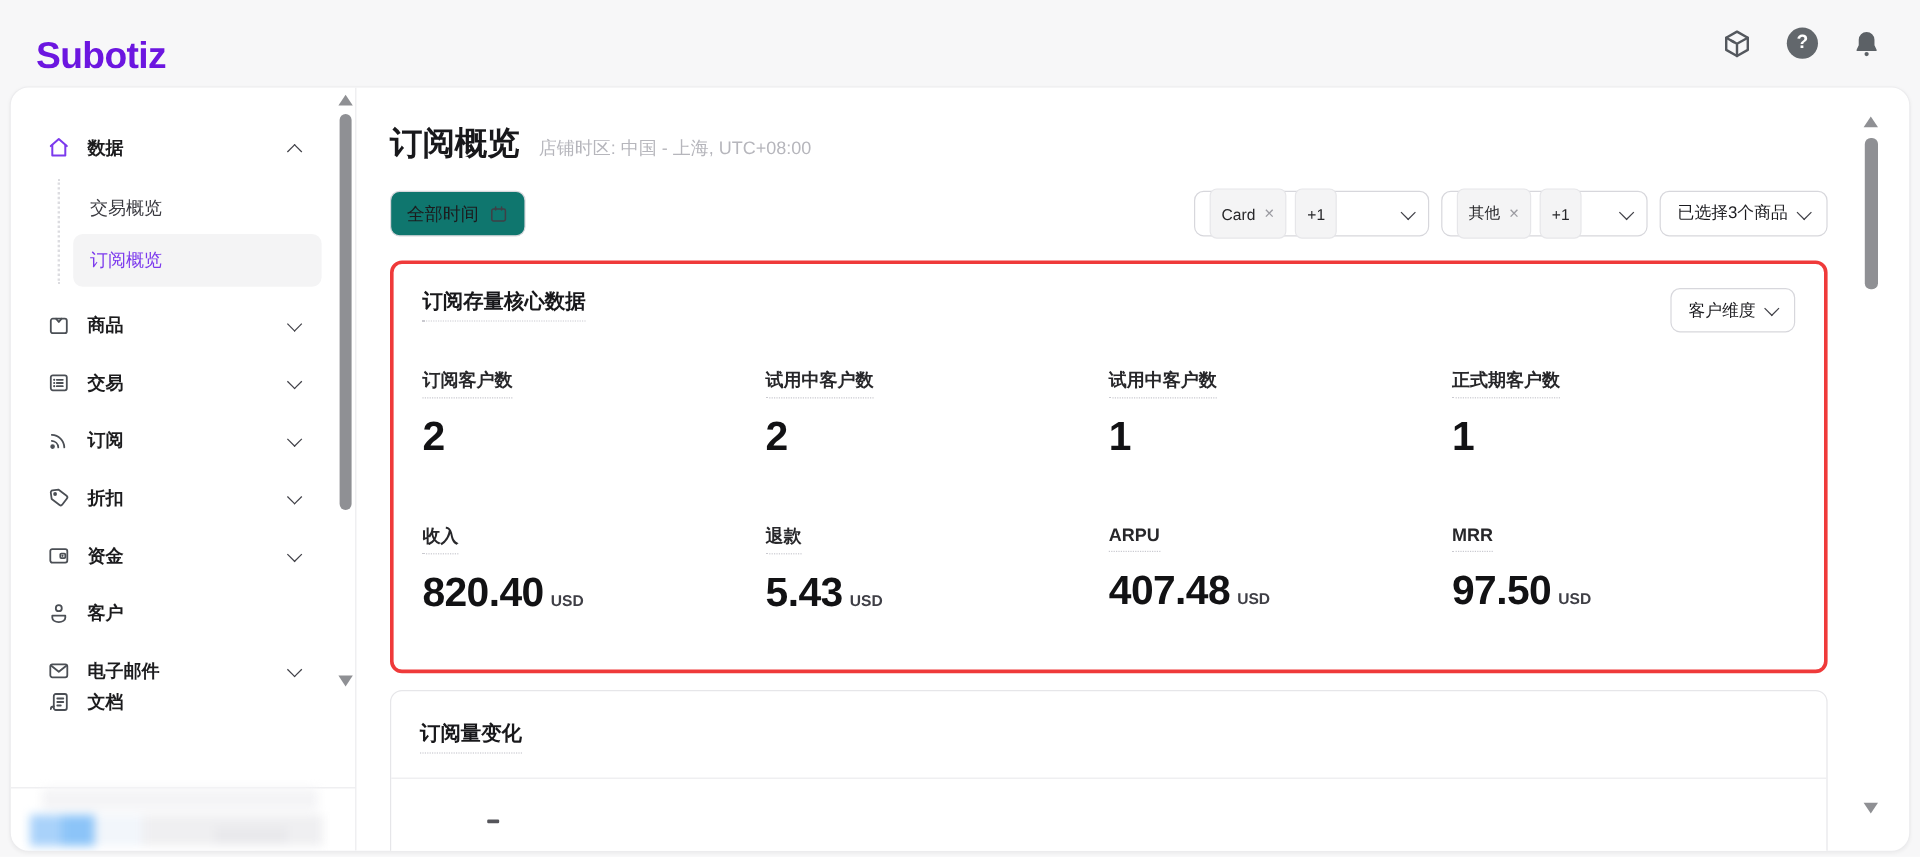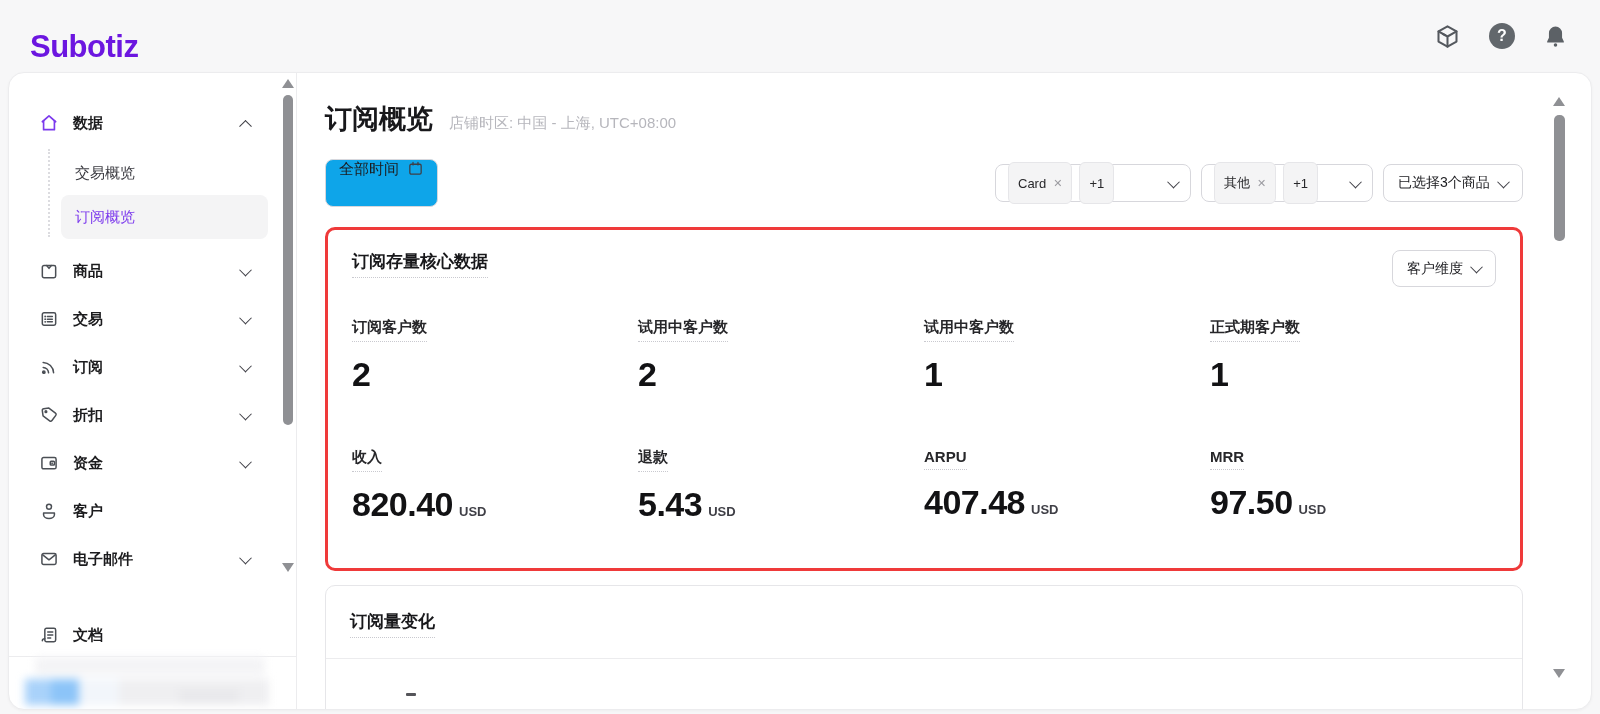--- a/index.html
+++ b/index.html
@@ -23,21 +23,21 @@
   .sidebar { width:288px; flex:0 0 288px; border-right:1px solid #ececee; position:relative; }
   .side-scroll { height:500px; padding:26px 0 0 0; overflow:hidden; }
   .nav-item { height:48px; display:flex; align-items:center; gap:14px; padding:0 46px 0 30px; cursor:pointer; }
   .nav-item .lbl { font-size:15px; font-weight:700; color:#1c1c1e; flex:1; }
   .nav-item svg { flex:0 0 20px; }
   .subnav { position:relative; padding:4px 0; }
   .subnav:before { content:""; position:absolute; left:39px; top:2px; bottom:6px; border-left:2px dotted #dcdce0; }
   .subnav-item { height:44px; display:flex; align-items:center; margin:0 28px 0 52px; padding-left:14px;
                  border-radius:8px; font-size:15px; color:#3a3a40; cursor:pointer; }
   .subnav-item.selected { background:#f4f4f5; color:var(--selected-purple); }
-  .side-fixed { position:absolute; left:0; right:0; top:538px; }
+  .side-fixed { position:absolute; left:0; right:0; top:488px; }
   .side-divider { position:absolute; left:0; right:0; top:583px; border-top:1px solid #ececee; }
   .blur-footer { position:absolute; left:10px; right:14px; top:590px; height:42px; filter:blur(4px); }
   .blur-footer .row1 { position:absolute; left:16px; top:-6px; width:230px; height:18px; background:#f4f4f6; border-radius:3px; }
   .blur-footer .b { position:absolute; top:16px; height:26px; }
   
   .chev { width:9px; height:9px; border-right:1.8px solid #3f3f46; border-bottom:1.8px solid #3f3f46;
           display:inline-block; transform:rotate(45deg) translate(-1px,-1px); }
   .chev.up { transform:rotate(-135deg) translate(-2px,-2px); }
   
   .sb { position:absolute; width:10px; }
@@ -52,22 +52,22 @@
   .main-sb { right:26px; top:24px; height:590px; width:11px; }
   .main-sb .thumb { top:18px; height:126px; width:11px; }
   .main-sb .tri-down { top:572px; }
   
   .main { flex:1; position:relative; }
   .main-inner { width:1198px; margin:28px 0 0 28px; }
   .page-head { display:flex; align-items:baseline; gap:16px; }
   .page-title { font-size:27px; font-weight:800; color:#18181b; }
   .page-sub { font-size:15px; color:#b6b6bc; }
   .filter-row { margin-top:22px; display:flex; align-items:center; justify-content:space-between; }
-  .btn { background:#0ea5e9; border:1px solid #d7d7dc; border-radius:8px; height:48px;
-         display:inline-flex; align-items:flex-start; gap:8px; padding:0 13px; font-size:15px; color:#1c1c1e; cursor:pointer; }
+  .btn { background:#0f766e; border:1px solid #d7d7dc; border-radius:8px; height:38px;
+         display:inline-flex; align-items:center; gap:8px; padding:0 13px; font-size:15px; color:#1c1c1e; cursor:pointer; }
   .filters-right { display:flex; gap:10px; }
   .dd { background:#fff; border:1px solid #d7d7dc; border-radius:8px; height:38px;
         display:flex; align-items:center; padding:0 12px; gap:7px; cursor:pointer; }
   .dd .spacer { flex:1; }
   .chip { background:#f4f4f5; border:1px solid #e6e6e9; border-radius:6px; height:42px;
           display:inline-flex; align-items:center; gap:7px; padding:0 9px; font-size:13px; color:#27272a;justify-content:center; }
   .chip .x { font-size:11px; color:#9b9ba1; cursor:pointer; }
   .dd.plain { font-size:14px; padding:0 14px; gap:9px; }
   
   .metrics-panel { margin-top:20px; border:3px solid var(--accent-red); border-radius:10px;

